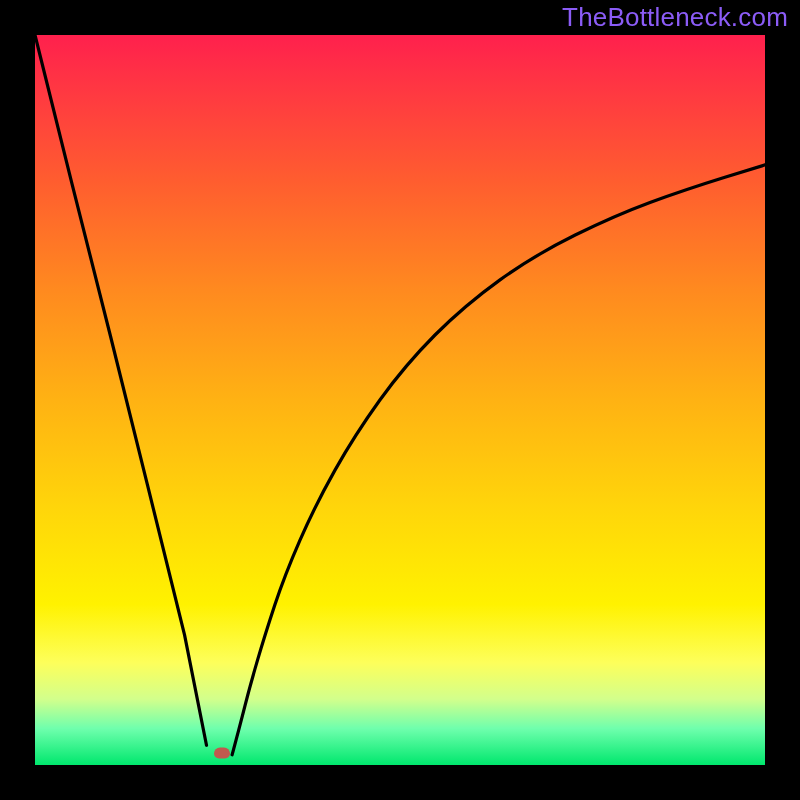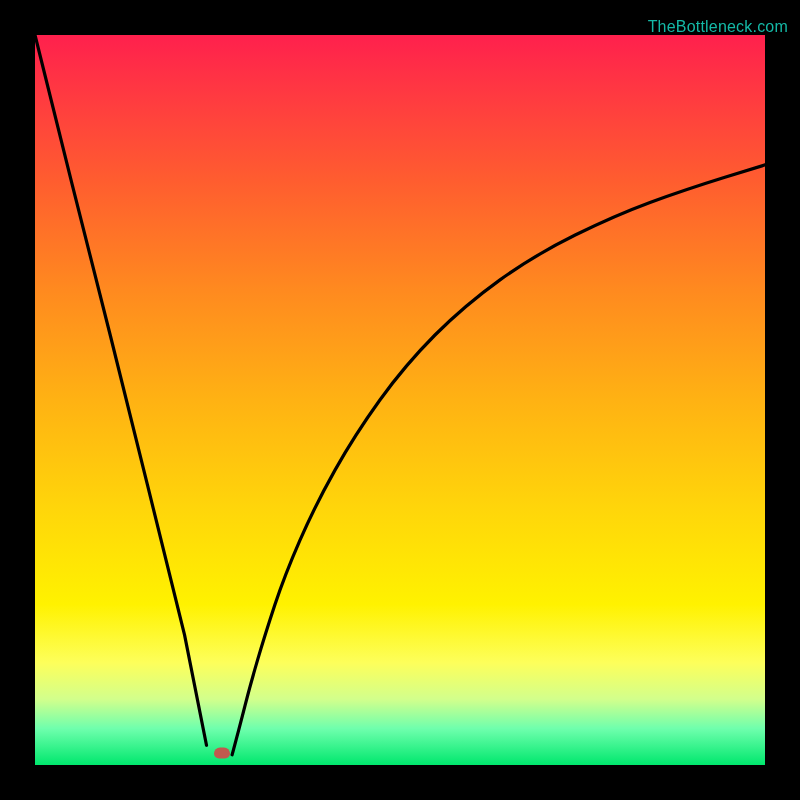--- a/index.html
+++ b/index.html
@@ -12,25 +12,25 @@
     overflow: hidden;
   }
   .frame {
     position: relative;
     width: 800px;
     height: 800px;
     background: #000;
   }
   .attribution {
     position: absolute;
-    top: 18px;
+    top: 2px;
     right: 12px;
-    font-size: 16px;
+    font-size: 26px;
     font-weight: 500;
-    color: #14b8a6;
+    color: #8b5cf6;
     letter-spacing: 0.2px;
     user-select: none;
   }
   .plot-wrap {
     position: absolute;
     left: 35px;
     top: 35px;
     width: 730px;
     height: 730px;
     overflow: hidden;

